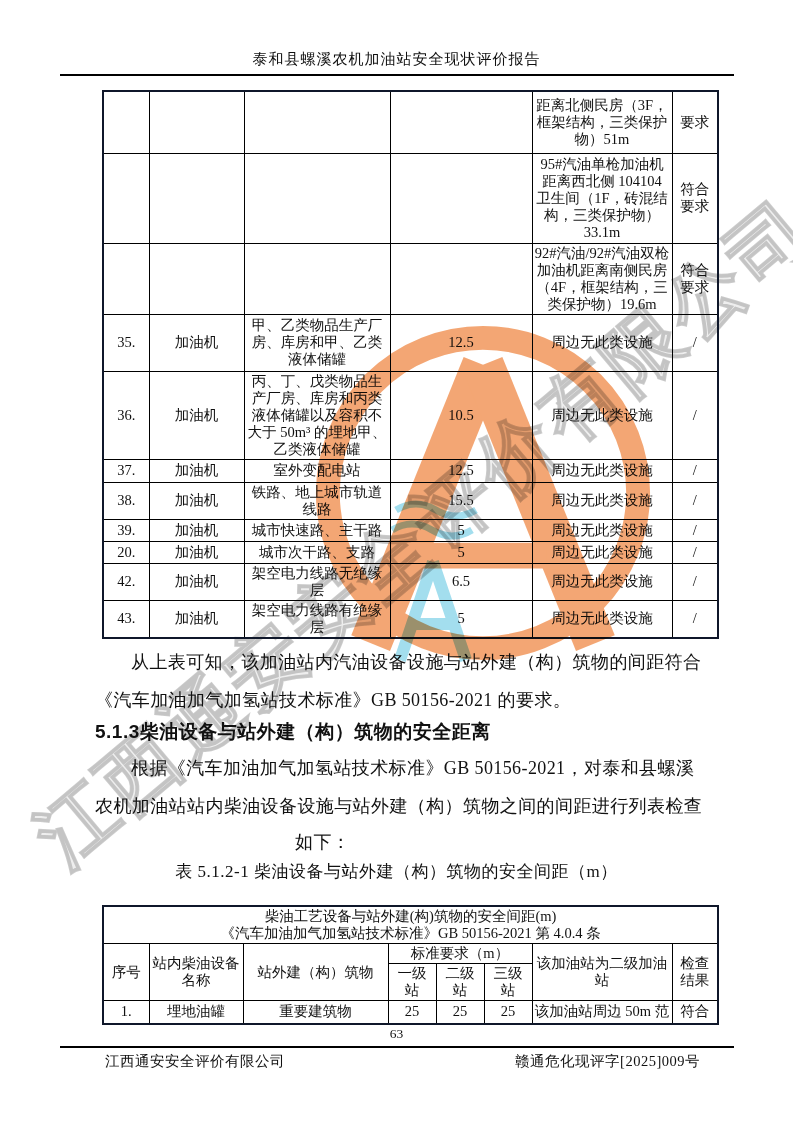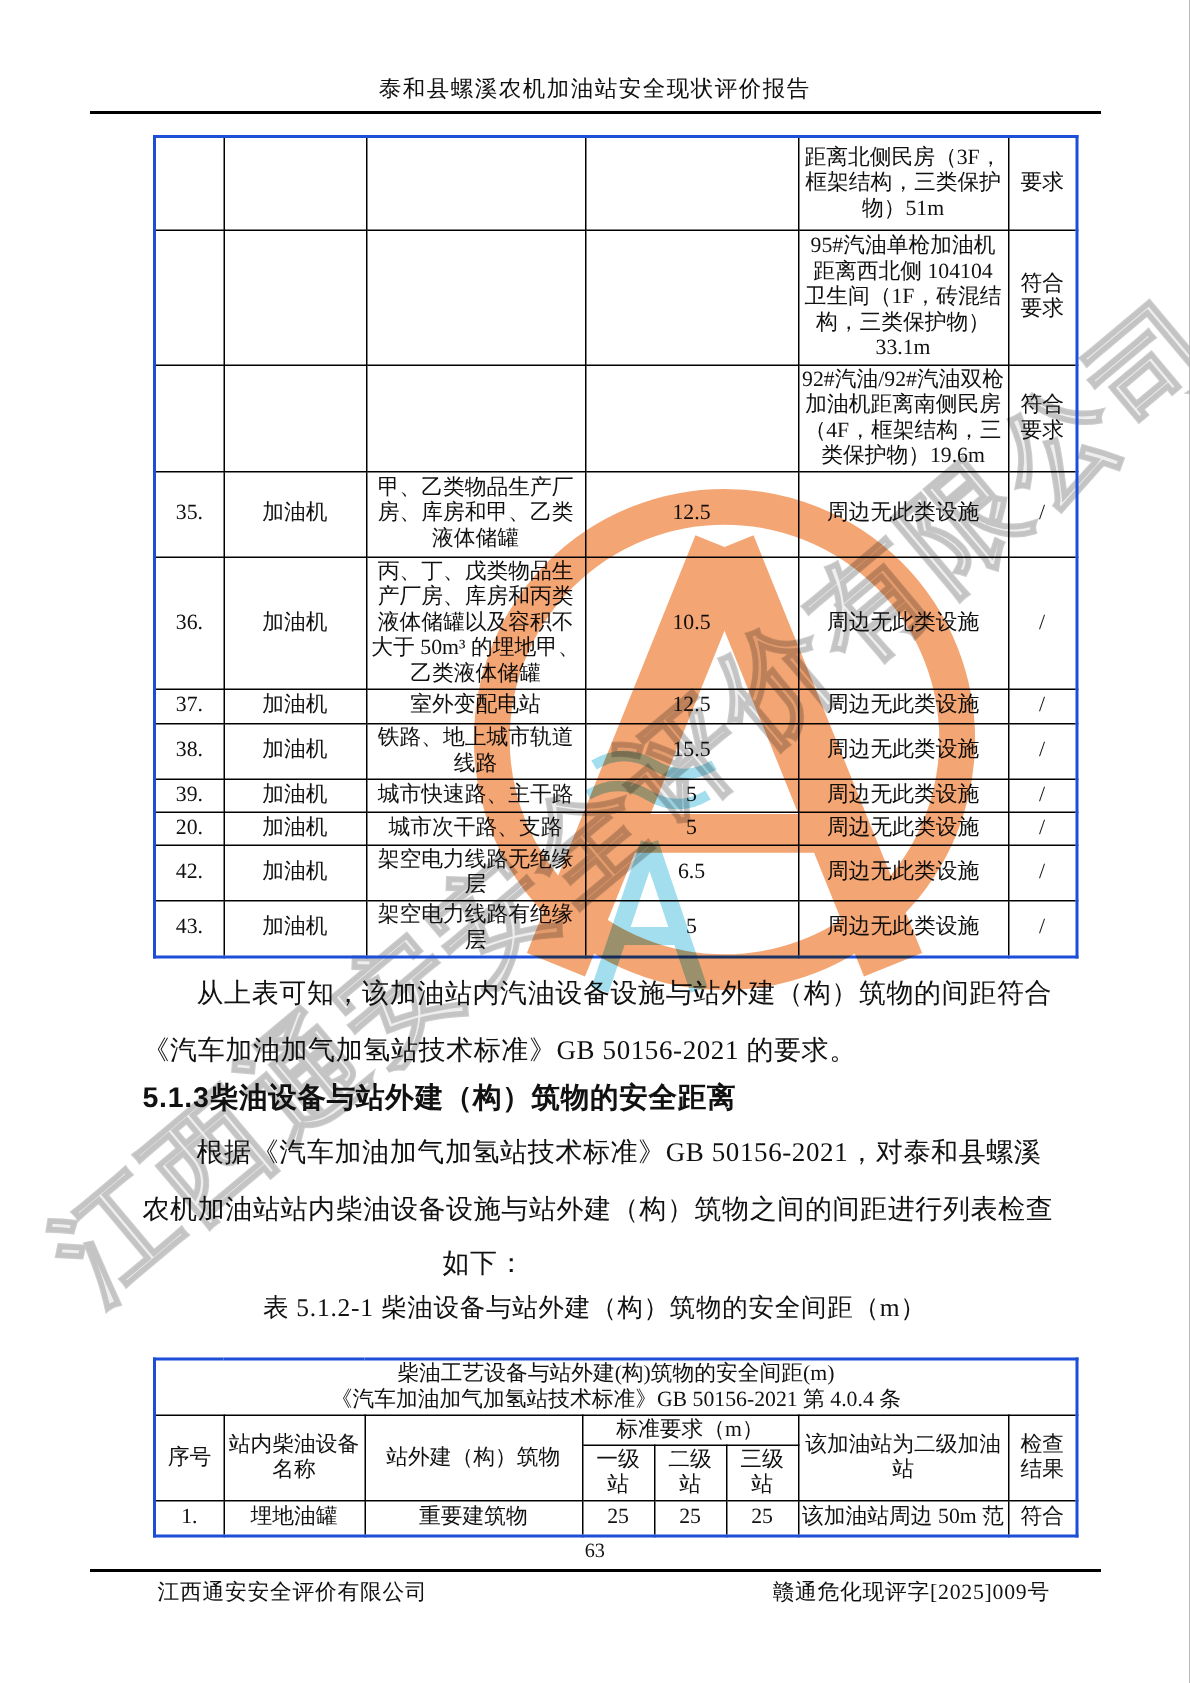--- a/index.html
+++ b/index.html
@@ -11,21 +11,21 @@
   .abs{position:absolute;}
   
   .header-title{top:50px; left:0; width:100%; text-align:center; font-size:15px; letter-spacing:1px;}
   .rule{height:2px; background:#000;}
   .header-rule{top:74px; left:60px; width:674px;}
   .footer-rule{top:1046px; left:60px; width:674px;}
   .page-number{top:1026px; left:0; width:100%; text-align:center; font-size:13.5px;}
   .footer-left{top:1052px; left:105px; font-size:14.5px; letter-spacing:0.5px;}
   .footer-right{top:1052px; right:93px; font-size:14.5px; letter-spacing:0.5px;}
   
-  table{border-collapse:collapse; table-layout:fixed; border:2px solid #1d4ed8;}
+  table{border-collapse:collapse; table-layout:fixed; border:2px solid #0f172a;}
   td{border:1px solid #000; text-align:center; vertical-align:middle;
      font-size:14.5px; line-height:17px; padding:1px 2px; overflow:hidden;
      font-family:"Liberation Serif","DejaVu Serif",serif;}
   .t1{top:90px; left:102px; width:616px;}
   .t2{top:905px; left:102px; width:616px;}
   
   .bodyline{font-size:18px; letter-spacing:0.4px; white-space:nowrap;}
   .p1l1{top:650px; left:131px;font-family:Liberation Mono, monospace;}
   .p1l2{top:688px; left:95px;}
   .heading{top:719px; left:95px; font-family:"Liberation Sans","DejaVu Sans",sans-serif;

